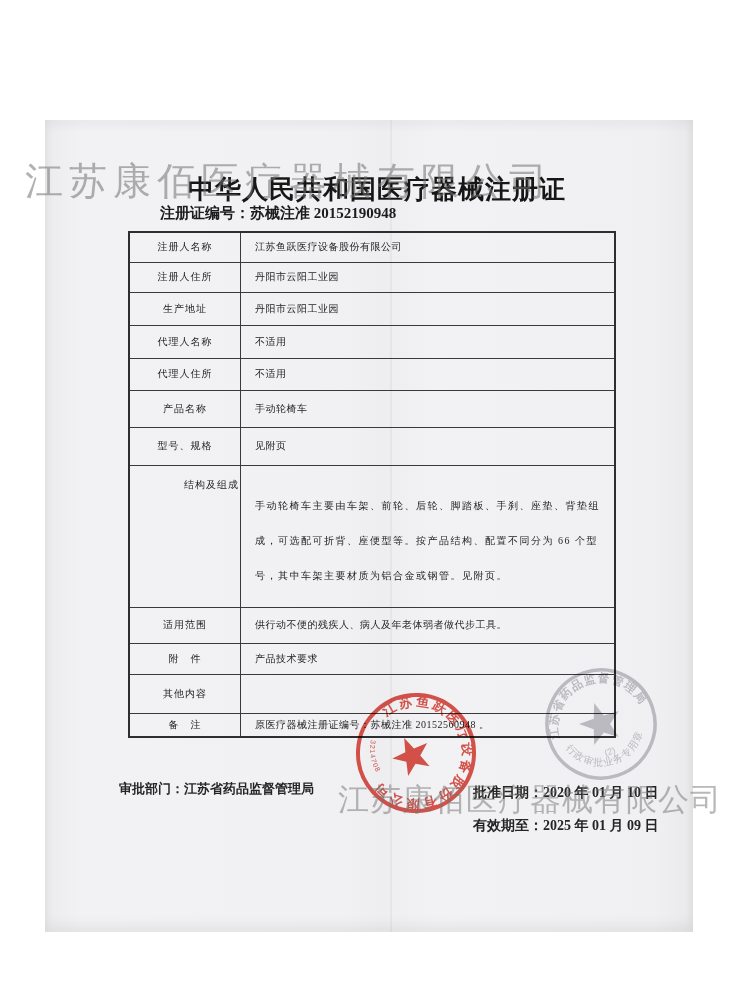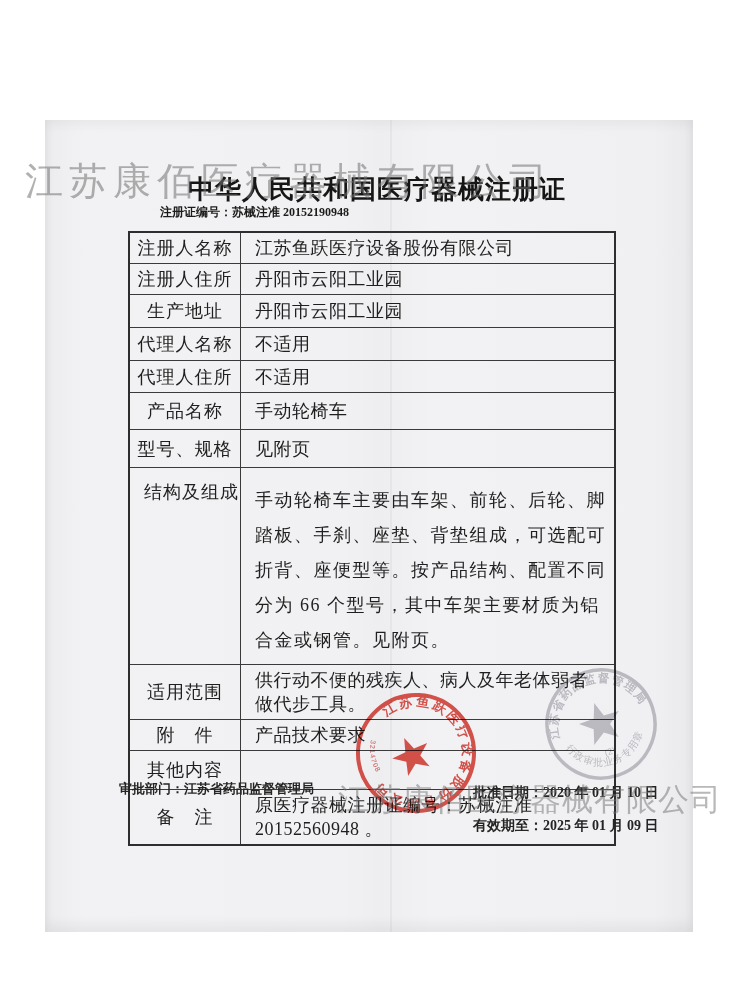--- a/index.html
+++ b/index.html
@@ -18,27 +18,27 @@
     font-family:"Liberation Sans","DejaVu Sans",sans-serif;pointer-events:none;z-index:6;
   }
   .wm-top{left:25px;top:156px;font-size:38px;letter-spacing:6px;}
   .wm-bottom{left:338px;top:779px;font-size:31px;letter-spacing:1px;opacity:0.5;}
   .title{
     position:absolute;left:0;top:44px;width:100%;text-align:center;margin:8px;
     font-family:"Liberation Sans","DejaVu Sans",sans-serif;
     font-size:26px;font-weight:bold;letter-spacing:1px;color:#161616;z-index:2;
   }
   .regline{
-    position:absolute;left:115px;top:84px;font-size:12px;font-weight:bold;color:#1c1c1c;z-index:2;
+    position:absolute;left:115px;top:84px;font-size:15px;font-weight:bold;color:#1c1c1c;z-index:2;
   }
   table.cert{
     position:absolute;left:83px;top:111px;width:488px;table-layout:fixed;
     border-collapse:collapse;border:2px solid #2e2e2e;z-index:2;
   }
-  table.cert td{border:1px solid #3a3a3a;font-size:18px;color:#1f1f1f;vertical-align:middle;}
+  table.cert td{border:1px solid #3a3a3a;font-size:10px;color:#1f1f1f;vertical-align:middle;}
   td.lbl{width:108px;text-align:center;letter-spacing:1px;}
   td.val{padding:3px 8px 3px 14px;letter-spacing:0.5px;}
   tr.tall td.val{line-height:35px;letter-spacing:1.5px;padding-top:15px;padding-bottom:6px;}
   .footer-left{position:absolute;left:74px;top:660px;font-size:13px;font-weight:bold;color:#242424;z-index:2;}
   .footer-right{position:absolute;left:428px;top:656px;font-size:14px;font-weight:bold;color:#242424;z-index:2;line-height:33px;}
   .stamp{position:absolute;pointer-events:none;}
   .stamp-red{left:306px;top:568px;width:130px;height:130px;transform:rotate(48deg);opacity:0.85;mix-blend-mode:multiply;z-index:5;}
   .stamp-gray{left:498px;top:546px;width:116px;height:116px;transform:rotate(-18deg);opacity:0.75;mix-blend-mode:multiply;z-index:5;}
   svg text{font-family:"Liberation Sans","DejaVu Sans",sans-serif;}
 </style>

